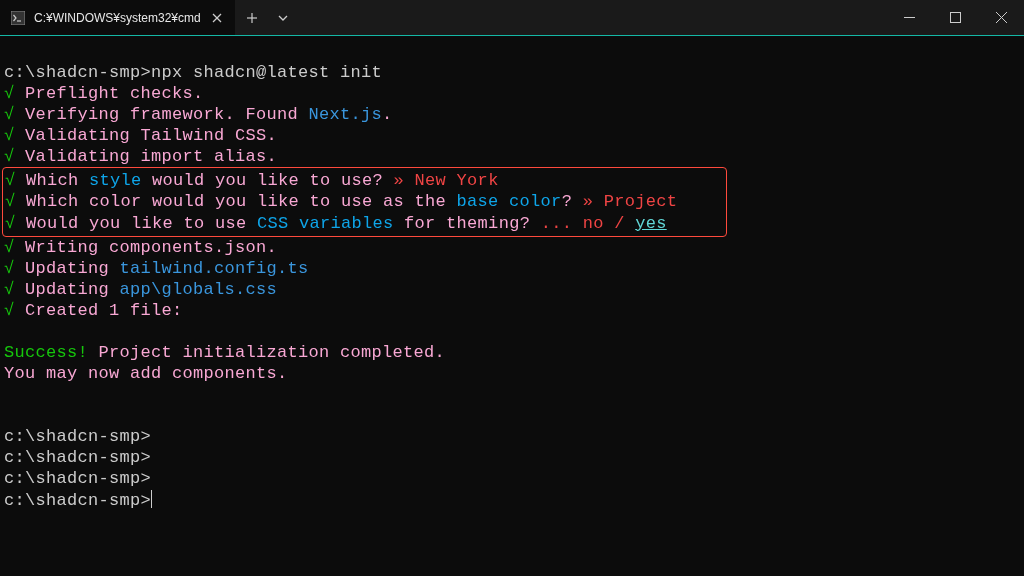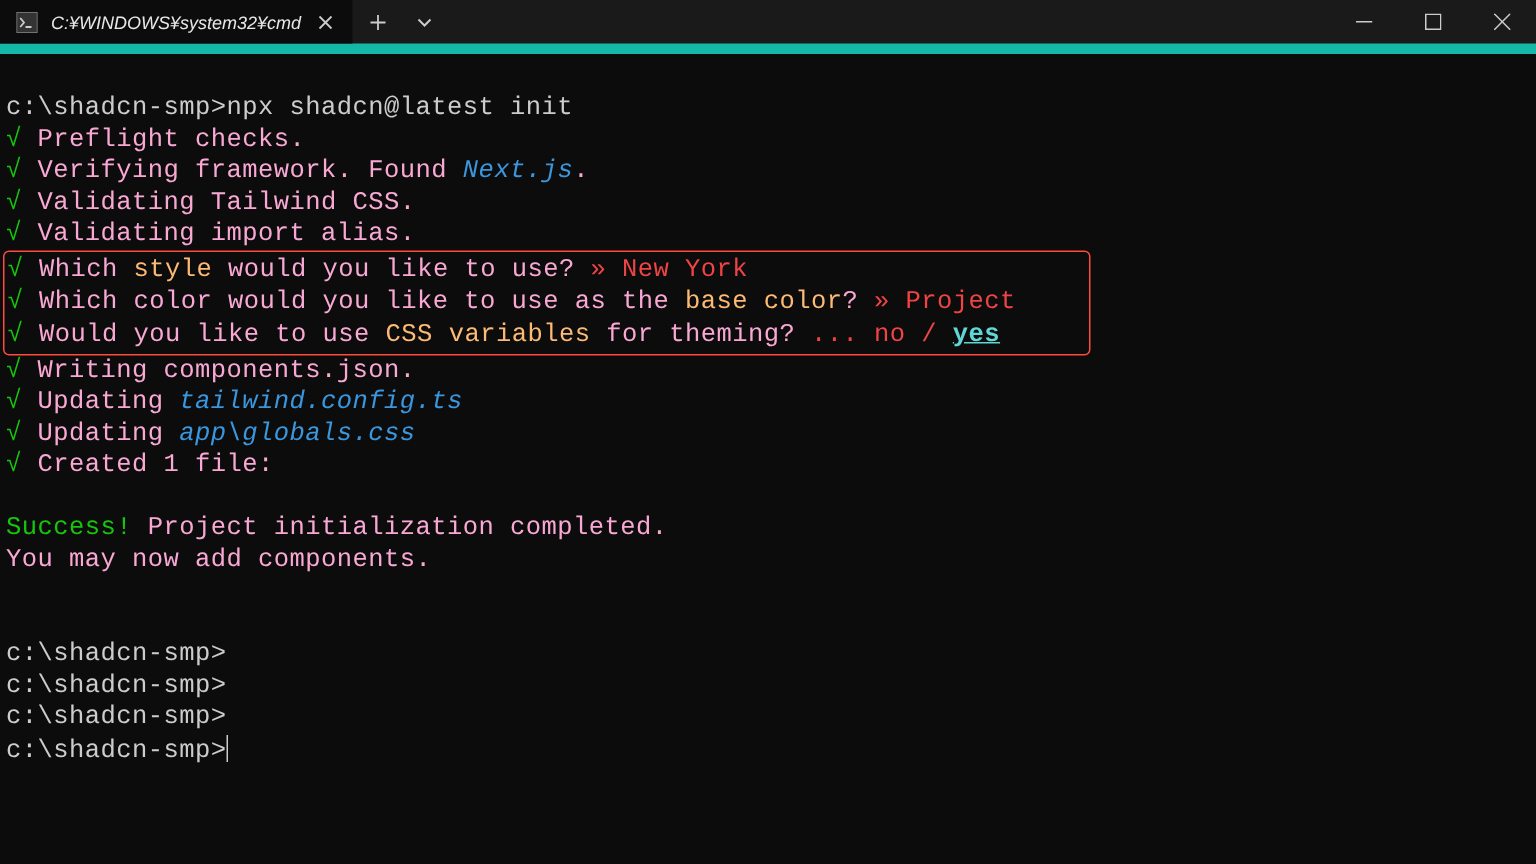--- a/index.html
+++ b/index.html
@@ -10,22 +10,21 @@
       color: #cccccc;
       width: 1024px;
       height: 576px;
       overflow: hidden;
     }
     .titlebar {
       height: 36px;
       background: #1a1a1a;
       display: flex;
       align-items: stretch;
-      border-bottom: 7px solid #14b8a6;
-      font-style: italic;
+      border-bottom: 1px solid #14b8a6;
     }
     .tab {
       display: flex;
       align-items: center;
       background: #0c0c0c;
       padding: 0 10px 0 10px;
       min-width: 210px;
       gap: 8px;
       font-family: 'Segoe UI', sans-serif;
       font-size: 12px;
@@ -77,25 +76,25 @@
       color: #ccc;
     }
     .terminal {
       padding: 26px 4px 0 4px;
       line-height: 1.24;
       letter-spacing: 0.3px;
       font-weight: 500;
     }
     .line { white-space: pre; }
     .green { color: #16c60c; }
-    .cyan { color: #3a96dd; font-style: italic; }
-    .bright-cyan { color: #fdba74; }
+    .cyan { color: #3a96dd; }
+    .bright-cyan { color: #0ea5e9; }
     .white { color: #f9a8d4; }
     .gray { color: #ef4444; }
-    .yes { color: #61d6d6; text-decoration: underline; font-weight: bold; }
+    .yes { color: #61d6d6; text-decoration: underline; }
     .highlight-box {
       border: 1.5px solid #ff4a3d;
       border-radius: 4px;
       padding: 2px 0;
       margin-left: -2px;
       padding-left: 2px;
       width: 725px;
     }
     .cursor {
       display: inline-block;

